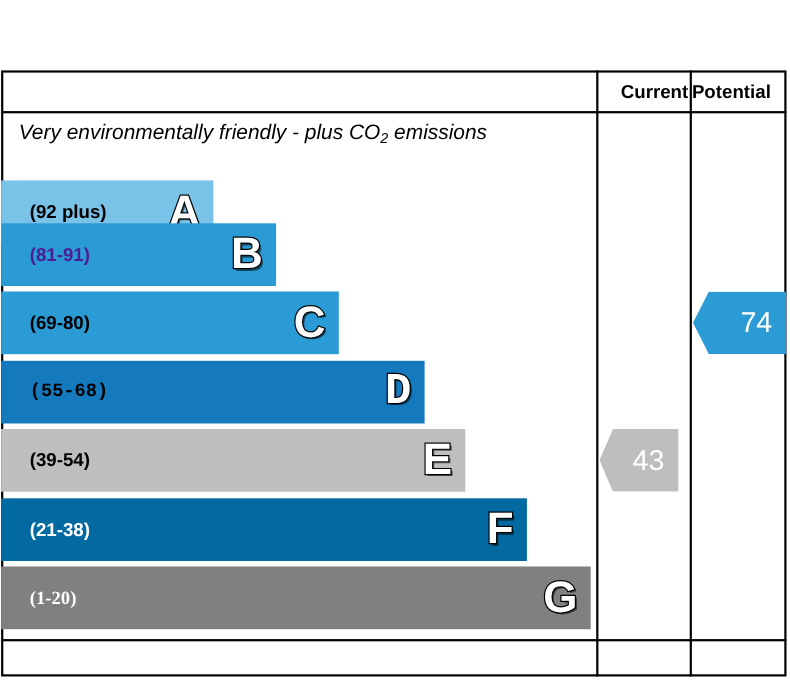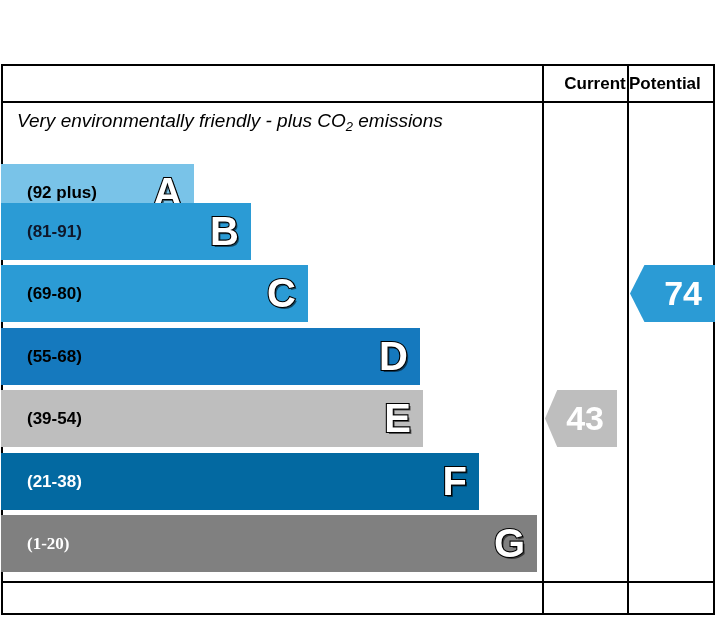--- a/index.html
+++ b/index.html
@@ -161,23 +161,23 @@
     height: 57px;
     box-sizing: border-box;
     clip-path: polygon(0% 50%, 17% 0%, 100% 0%, 100% 100%, 17% 100%);
   }
   .arrow-value {
     position: absolute;
     right: 13px;
     top: 0;
     height: 57px;
     line-height: 57px;
-    font-size: 34px;
+    font-size: 26px;
     color: #ffffff;
-    font-weight: bold;
+    font-weight: normal;
     white-space: nowrap;
   }
 </style>
 </head>
 <body>
 
 <div id="epc-chart">
 
 
   <div class="table-frame"></div>
@@ -191,28 +191,28 @@
   <div class="col-header potential">Potential</div>
 
   <div class="caption top"><span>Very environmentally friendly - plus CO</span><sub>2</sub><span> emissions</span></div>
 
   <div id="bands-container">
       <div class="band" style="top: 140px; width: 193px; background: rgb(121, 195, 232); margin-top: 24px;">
         <span class="band-range" style="color: rgb(0, 0, 0);">(92 plus)</span>
         <span class="band-letter" style="right: 12px;">A</span>
       </div>
       <div class="band" style="top: 202.5px; width: 250px; background: rgb(43, 155, 213);">
-        <span class="band-range" style="color: #0f172a; text-align: center;">(81-91)</span>
+        <span class="band-range" style="color: #4c1d95; text-align: center;">(81-91)</span>
         <span class="band-letter" style="right: 12px;">B</span>
       </div>
       <div class="band" style="top: 265px; width: 307px; background: rgb(43, 155, 213); padding-left: 28px;">
         <span class="band-range" style="color: rgb(0, 0, 0);">(69-80)</span>
         <span class="band-letter" style="right: 12px;">C</span>
       </div>
-      <div class="band" style="top: 327.5px; width: 419px; background: rgb(21, 121, 190);">
+      <div class="band" style="top: 327.5px; width: 385px; background: rgb(21, 121, 190); font-family: Liberation Mono, monospace;">
         <span class="band-range" style="color: rgb(0, 0, 0);">(55-68)</span>
         <span class="band-letter" style="right: 12px;">D</span>
       </div>
       <div class="band" style="top: 390px; width: 422px; background: rgb(190, 190, 190); text-align: right;">
         <span class="band-range" style="color: rgb(0, 0, 0);">(39-54)</span>
         <span class="band-letter" style="right: 12px;">E</span>
       </div>
       <div class="band" style="top: 452.5px; width: 478px; background: #0369a1;">
         <span class="band-range" style="color: rgb(255, 255, 255);">(21-38)</span>
         <span class="band-letter" style="right: 12px;">F</span>

